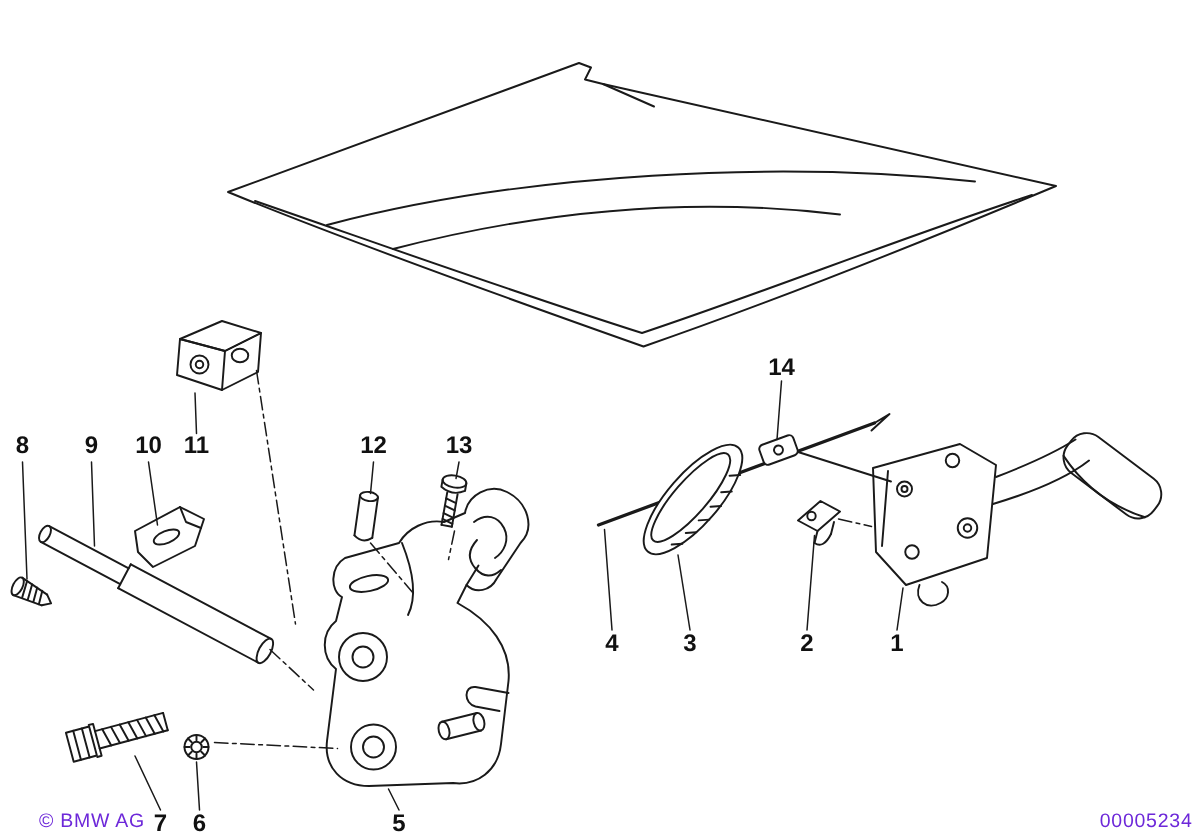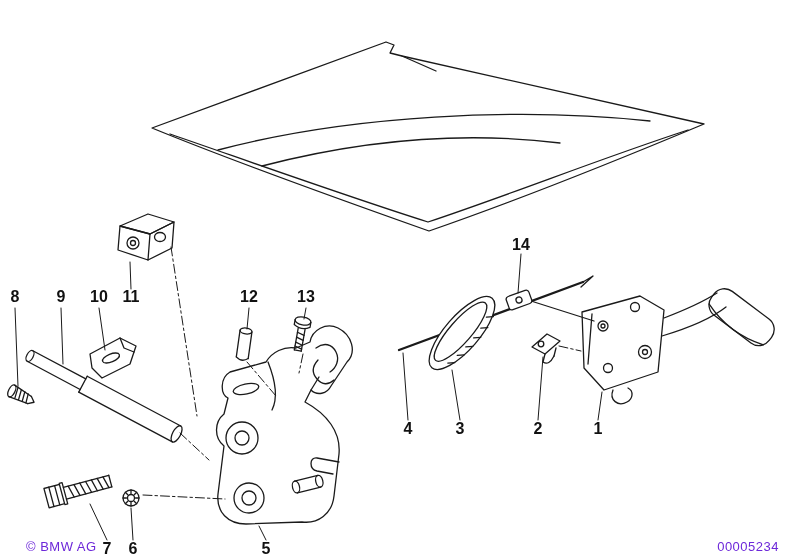--- a/index.html
+++ b/index.html
@@ -40,21 +40,21 @@
     text-anchor: middle;
   }
   .footer-text {
     position: absolute;
     top: 539px;
     font-size: 13px;
     color: #6d28d9;
     letter-spacing: 0.5px;
   }
   .copyright { left: 26px; }
-  .docnum { right: 20px; }
+  .docnum { right: 4px; }
 </style>
 </head>
 <body>
 
 <div class="stage">
 
   <svg class="art" viewBox="0 0 799 559" width="799" height="559" xmlns="http://www.w3.org/2000/svg">
 
     <g>
       <path d="M152,128 L386,42 L394,45 L390,53 L402,56 L704,124 C630,155 530,196 429,231 C330,196 230,160 152,128 Z"></path>

